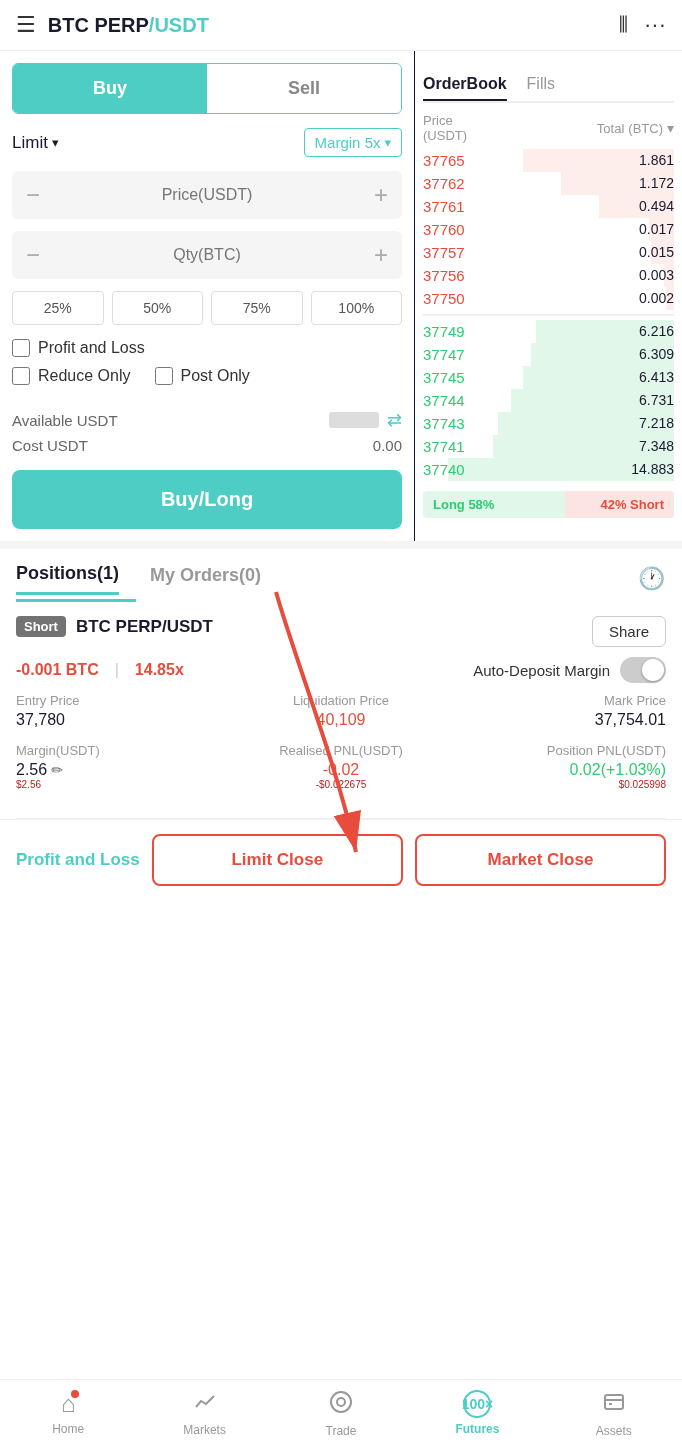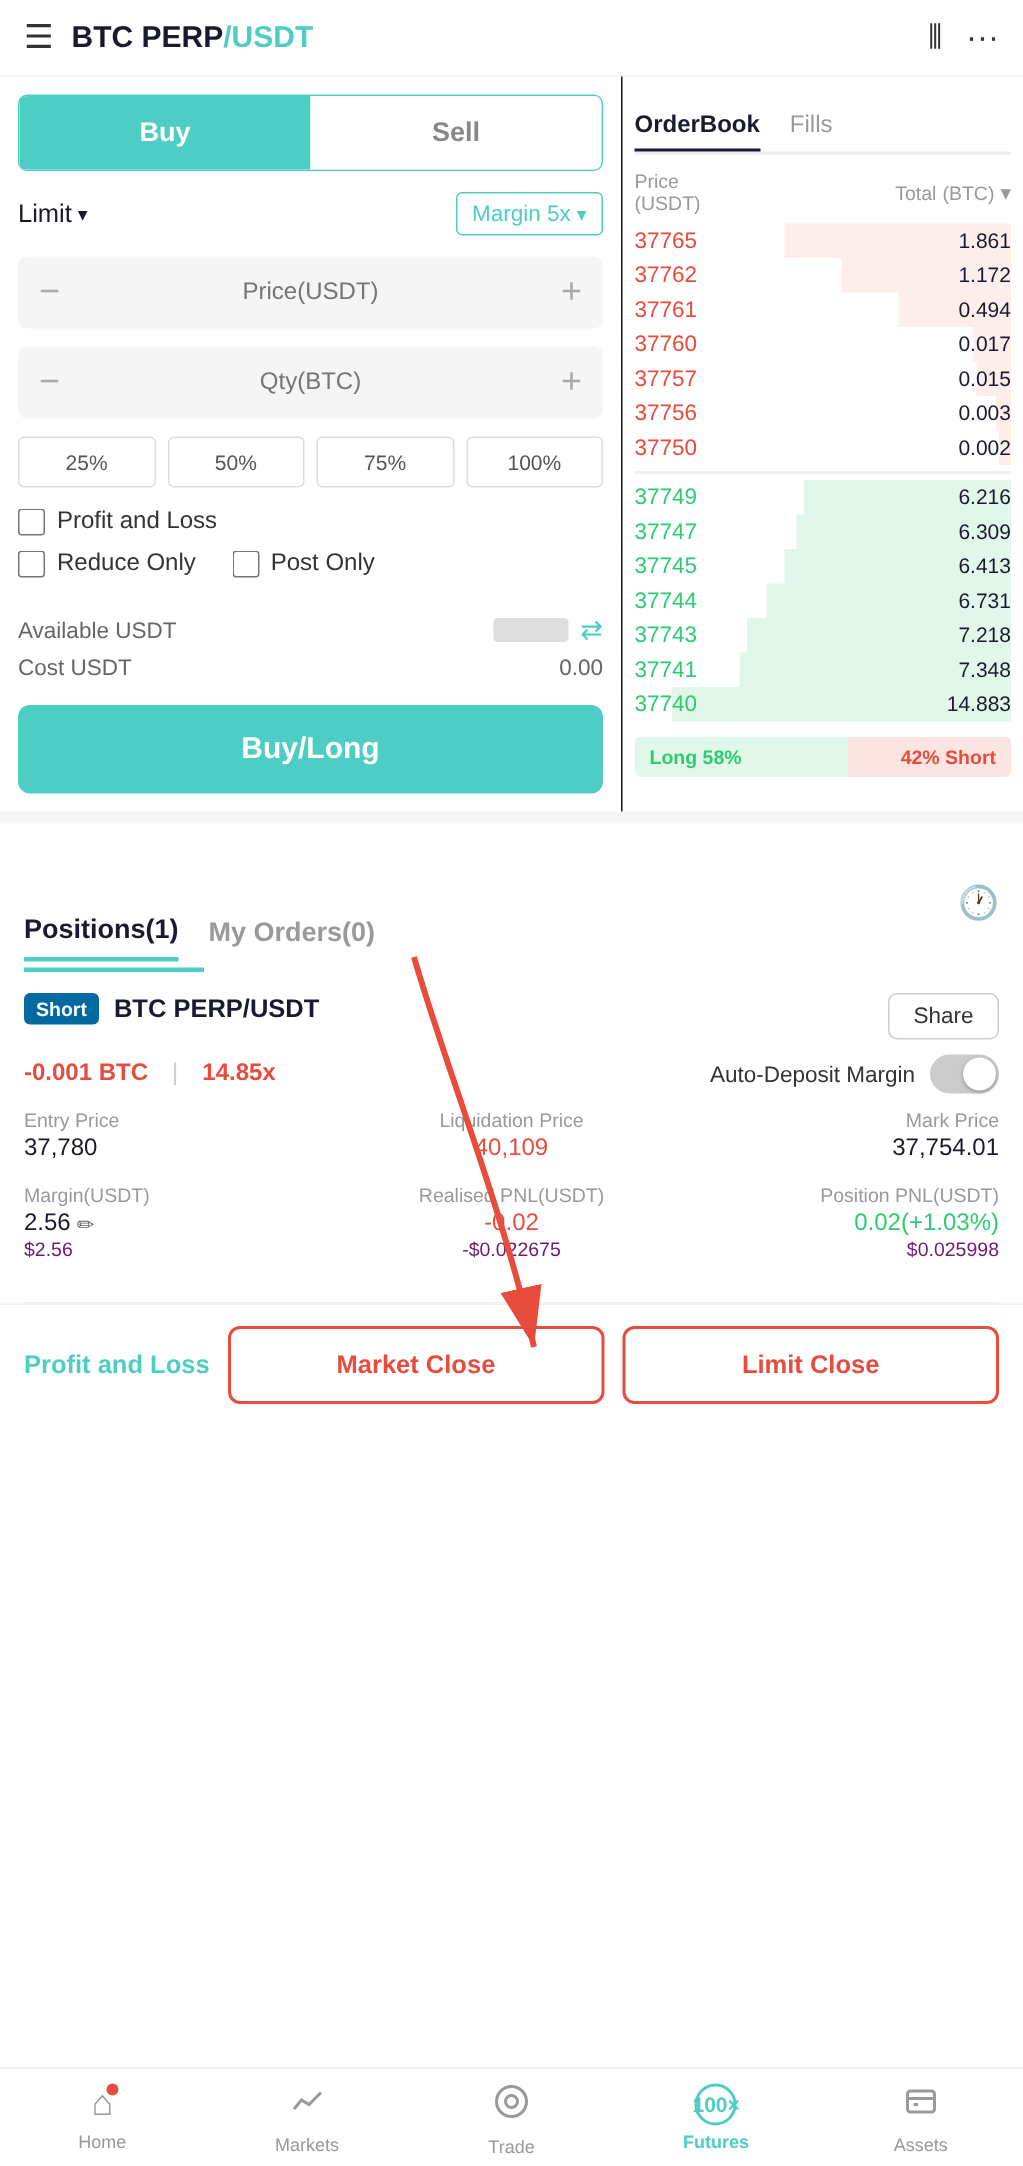--- a/index.html
+++ b/index.html
@@ -281,21 +281,21 @@
     .positions-section {
       padding: 14px 16px 0;
       border-top: 8px solid #f5f5f5;
     }
     .positions-tabs {
       display: flex;
       align-items: center;
       justify-content: space-between;
       margin-bottom: 0;
     }
-    .pos-tabs-left { display: flex; gap: 20px; align-items: center; margin-top: 46px; }
+    .pos-tabs-left { display: flex; gap: 31px; align-items: center; }
     .pos-tab {
       font-size: 18px;
       font-weight: 600;
       color: #999;
       cursor: pointer;
       padding-bottom: 8px;
     }
     .pos-tab.active {
       color: #1a1a2e;
       border-bottom: 3px solid #4ecdc4;
@@ -312,21 +312,21 @@
       justify-content: space-between;
       align-items: flex-start;
       margin-bottom: 10px;
     }
     .pos-card-title {
       display: flex;
       align-items: center;
       gap: 10px;
     }
     .short-badge {
-      background: #0369a1;
+      background: #737373;
       color: #fff;
       font-size: 13px;
       font-weight: 700;
       padding: 3px 8px;
       border-radius: 4px;
     }
     .pos-pair {
       font-size: 17px;
       font-weight: 700;
       color: #1a1a2e;
@@ -381,21 +381,21 @@
       display: grid;
       grid-template-columns: 1fr 1fr 1fr;
       gap: 14px 0;
       margin-bottom: 14px;
     }
     .pos-detail-item { }
     .pos-detail-label { font-size: 13px; color: #999; margin-bottom: 3px; }
     .pos-detail-value { font-size: 16px; color: #1a1a2e; font-weight: 500; }
     .pos-detail-value.red { color: #e74c3c; }
     .pos-detail-value.green { color: #2ecc71; }
-    .pos-detail-value.small { font-size: 13px; color: #701a75; }
+    .pos-detail-value.small { font-size: 10px; color: #b91c1c; }
     .pos-detail-align-right { text-align: right; }
     .pos-detail-align-center { text-align: center; }
 
     .margin-edit {
       display: inline-flex;
       align-items: center;
       gap: 4px;
     }
     .edit-icon {
       font-size: 14px;
@@ -766,22 +766,22 @@
         <div class="pos-detail-label">Position PNL(USDT)</div>
         <div class="pos-detail-value green">0.02(+1.03%)</div>
         <div class="pos-detail-value small">$0.025998</div>
       </div>
     </div>
   </div>
 </div>
 
 <div class="bottom-actions">
   <span class="pnl-link">Profit and Loss</span>
+  <button class="action-btn">Limit Close</button>
   <button class="action-btn">Market Close</button>
-  <button class="action-btn">Limit Close</button>
 </div>
 
 <div class="bottom-nav">
   <div class="nav-item">
     <span class="nav-home-dot" style="font-size:24px;color:#999;">⌂</span>
     <span class="nav-label">Home</span>
   </div>
   <div class="nav-item">
     <span style="font-size:20px;color:#999;">
       <svg width="24" height="24" viewBox="0 0 24 24" fill="none">

